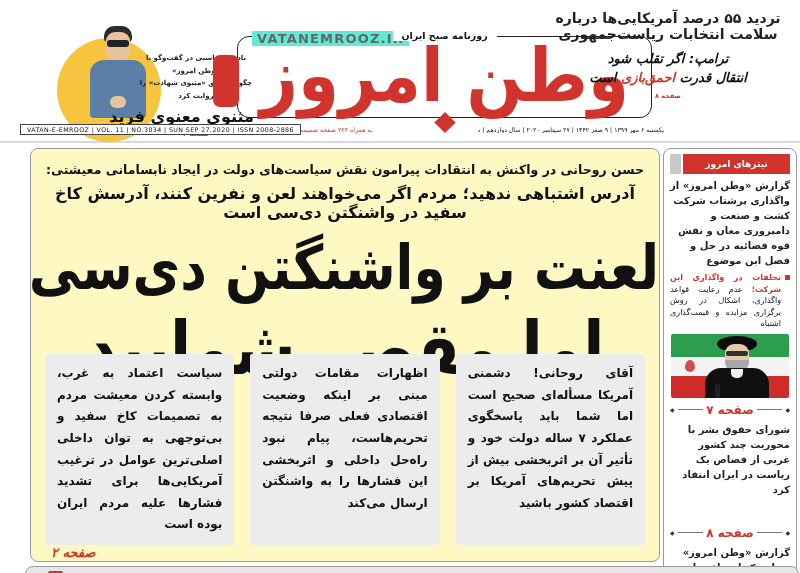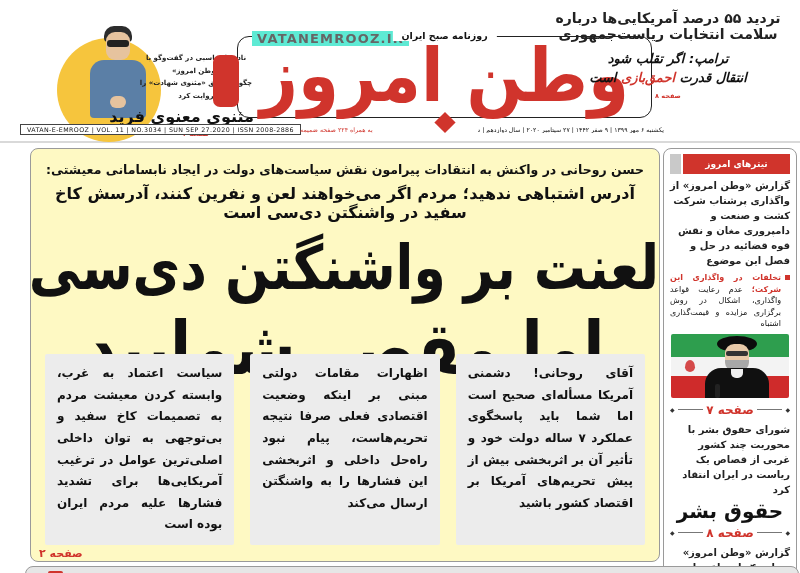--- a/index.html
+++ b/index.html
@@ -61,21 +61,21 @@
   .lead{position:absolute;left:30px;top:148px;width:628px;height:412px;border:1.5px solid #9a9a9a;
         border-radius:8px;direction:rtl;text-align:center;background:#fef9c3;}
   .lead-k1{font-size:12.5px;font-weight:700;margin-top:13px;}
   .lead-k2{font-size:16px;font-weight:700;margin-top:7px;}
   .lead-h1{font-size:52px;font-weight:900;margin-top:16px;transform:scaleY(1.18);white-space:nowrap;letter-spacing:-1px;}
   .lead-h2{font-size:62px;font-weight:900;margin-top:14px;transform:scaleY(1.18);white-space:nowrap;letter-spacing:-1px;}
   .lead-diamonds{text-align:left;padding-left:78px;font-size:13px;letter-spacing:7px;margin-top:10px;color:#111;}
   .lead-cols{position:absolute;left:14px;right:14px;bottom:16px;display:flex;gap:16px;direction:rtl;}
   .lead-col{flex:1;background:var(--col-bg);padding:9px 12px;border-radius:2px;
             font-size:12px;font-weight:700;line-height:1.8;text-align:justify;}
-  .lead-ref{position:absolute;left:8px;bottom:1px;font-size:11px;}
+  .lead-ref{position:absolute;left:20px;bottom:1px;font-size:13px;font-style:italic;}
   
   .sidebar{position:absolute;left:663px;top:148px;width:134px;height:430px;border:1.5px solid #9a9a9a;
            border-radius:8px 8px 0 0;background:#fff;direction:rtl;overflow:hidden;
            display:flex;flex-direction:column;align-items:stretch;padding:5px 6px;box-sizing:border-box;gap:2px;}
   .sb-header{display:flex;flex-direction:row-reverse;height:20px;gap:2px;flex:none;}
   .sb-hsq{width:11px;background:#c9c9c9;flex:none;}
   .sb-hbar{flex:1;background:var(--brand-red);color:#fff;font-size:9px;font-weight:700;
            display:flex;align-items:center;justify-content:center;}
   .sb-kicker{font-size:10px;font-weight:700;line-height:1.5;text-align:right;color:#222;margin-top:2px;}
   .sb-h1{font-size:26px;font-weight:900;text-align:center;line-height:1.1;margin-top:2px;}
@@ -186,21 +186,21 @@
     <div class="sb-div">
       <span class="dv-d">◆</span>
       <span class="dv-line"></span>
       <span class="dv-p">صفحه ۷</span>
       <span class="dv-line"></span>
       <span class="dv-d">◆</span>
     </div>
 
     <div class="sb-kicker">شورای حقوق بشر با محوریت چند کشور غربی از قصاص یک ریاست در ایران انتقاد کرد</div>
     <div class="sb-h2">
-      <span>حقوق بشر</span><br>
+      <br>
     </div>
     <div class="sb-div">
       <span class="dv-d">◆</span>
       <span class="dv-line"></span>
       <span class="dv-p">صفحه ۸</span>
       <span class="dv-line"></span>
       <span class="dv-d">◆</span>
     </div>
 
     <div class="sb-kicker">گزارش «وطن امروز» درباره ۴ طرح اقتصادی مجلس که می‌تواند روی معیشت مردم تأثیرگذار باشد</div>

